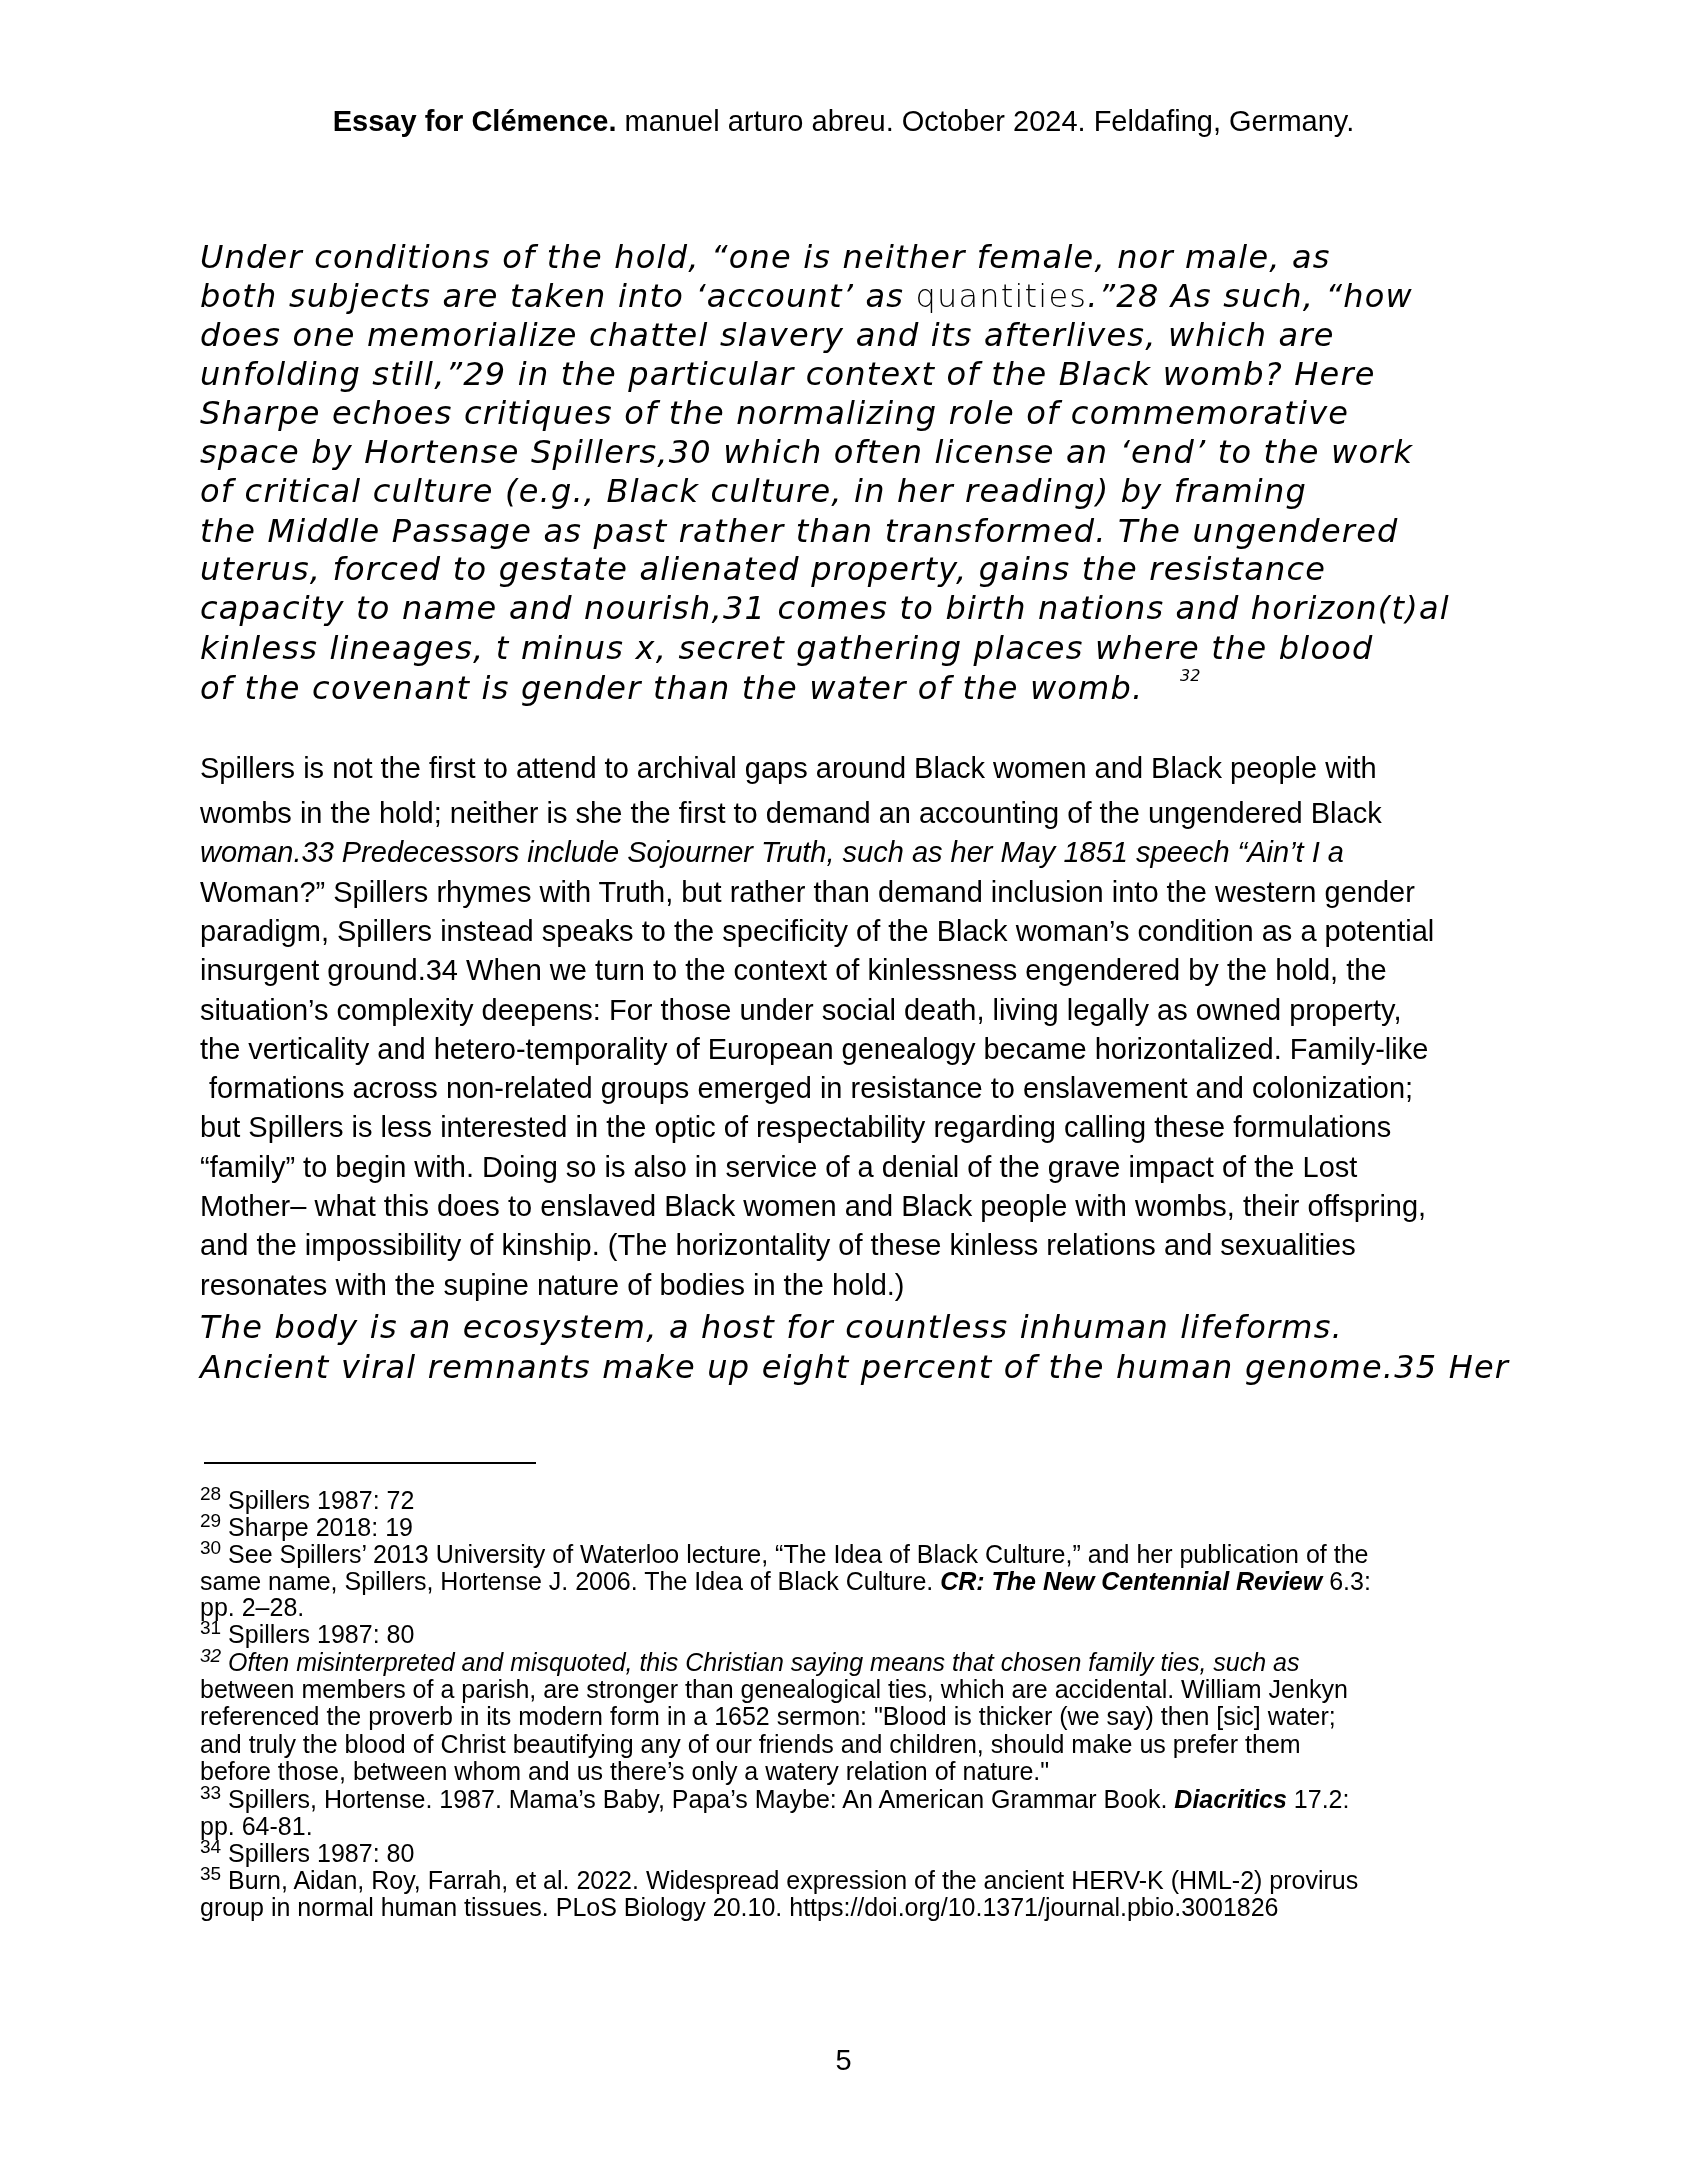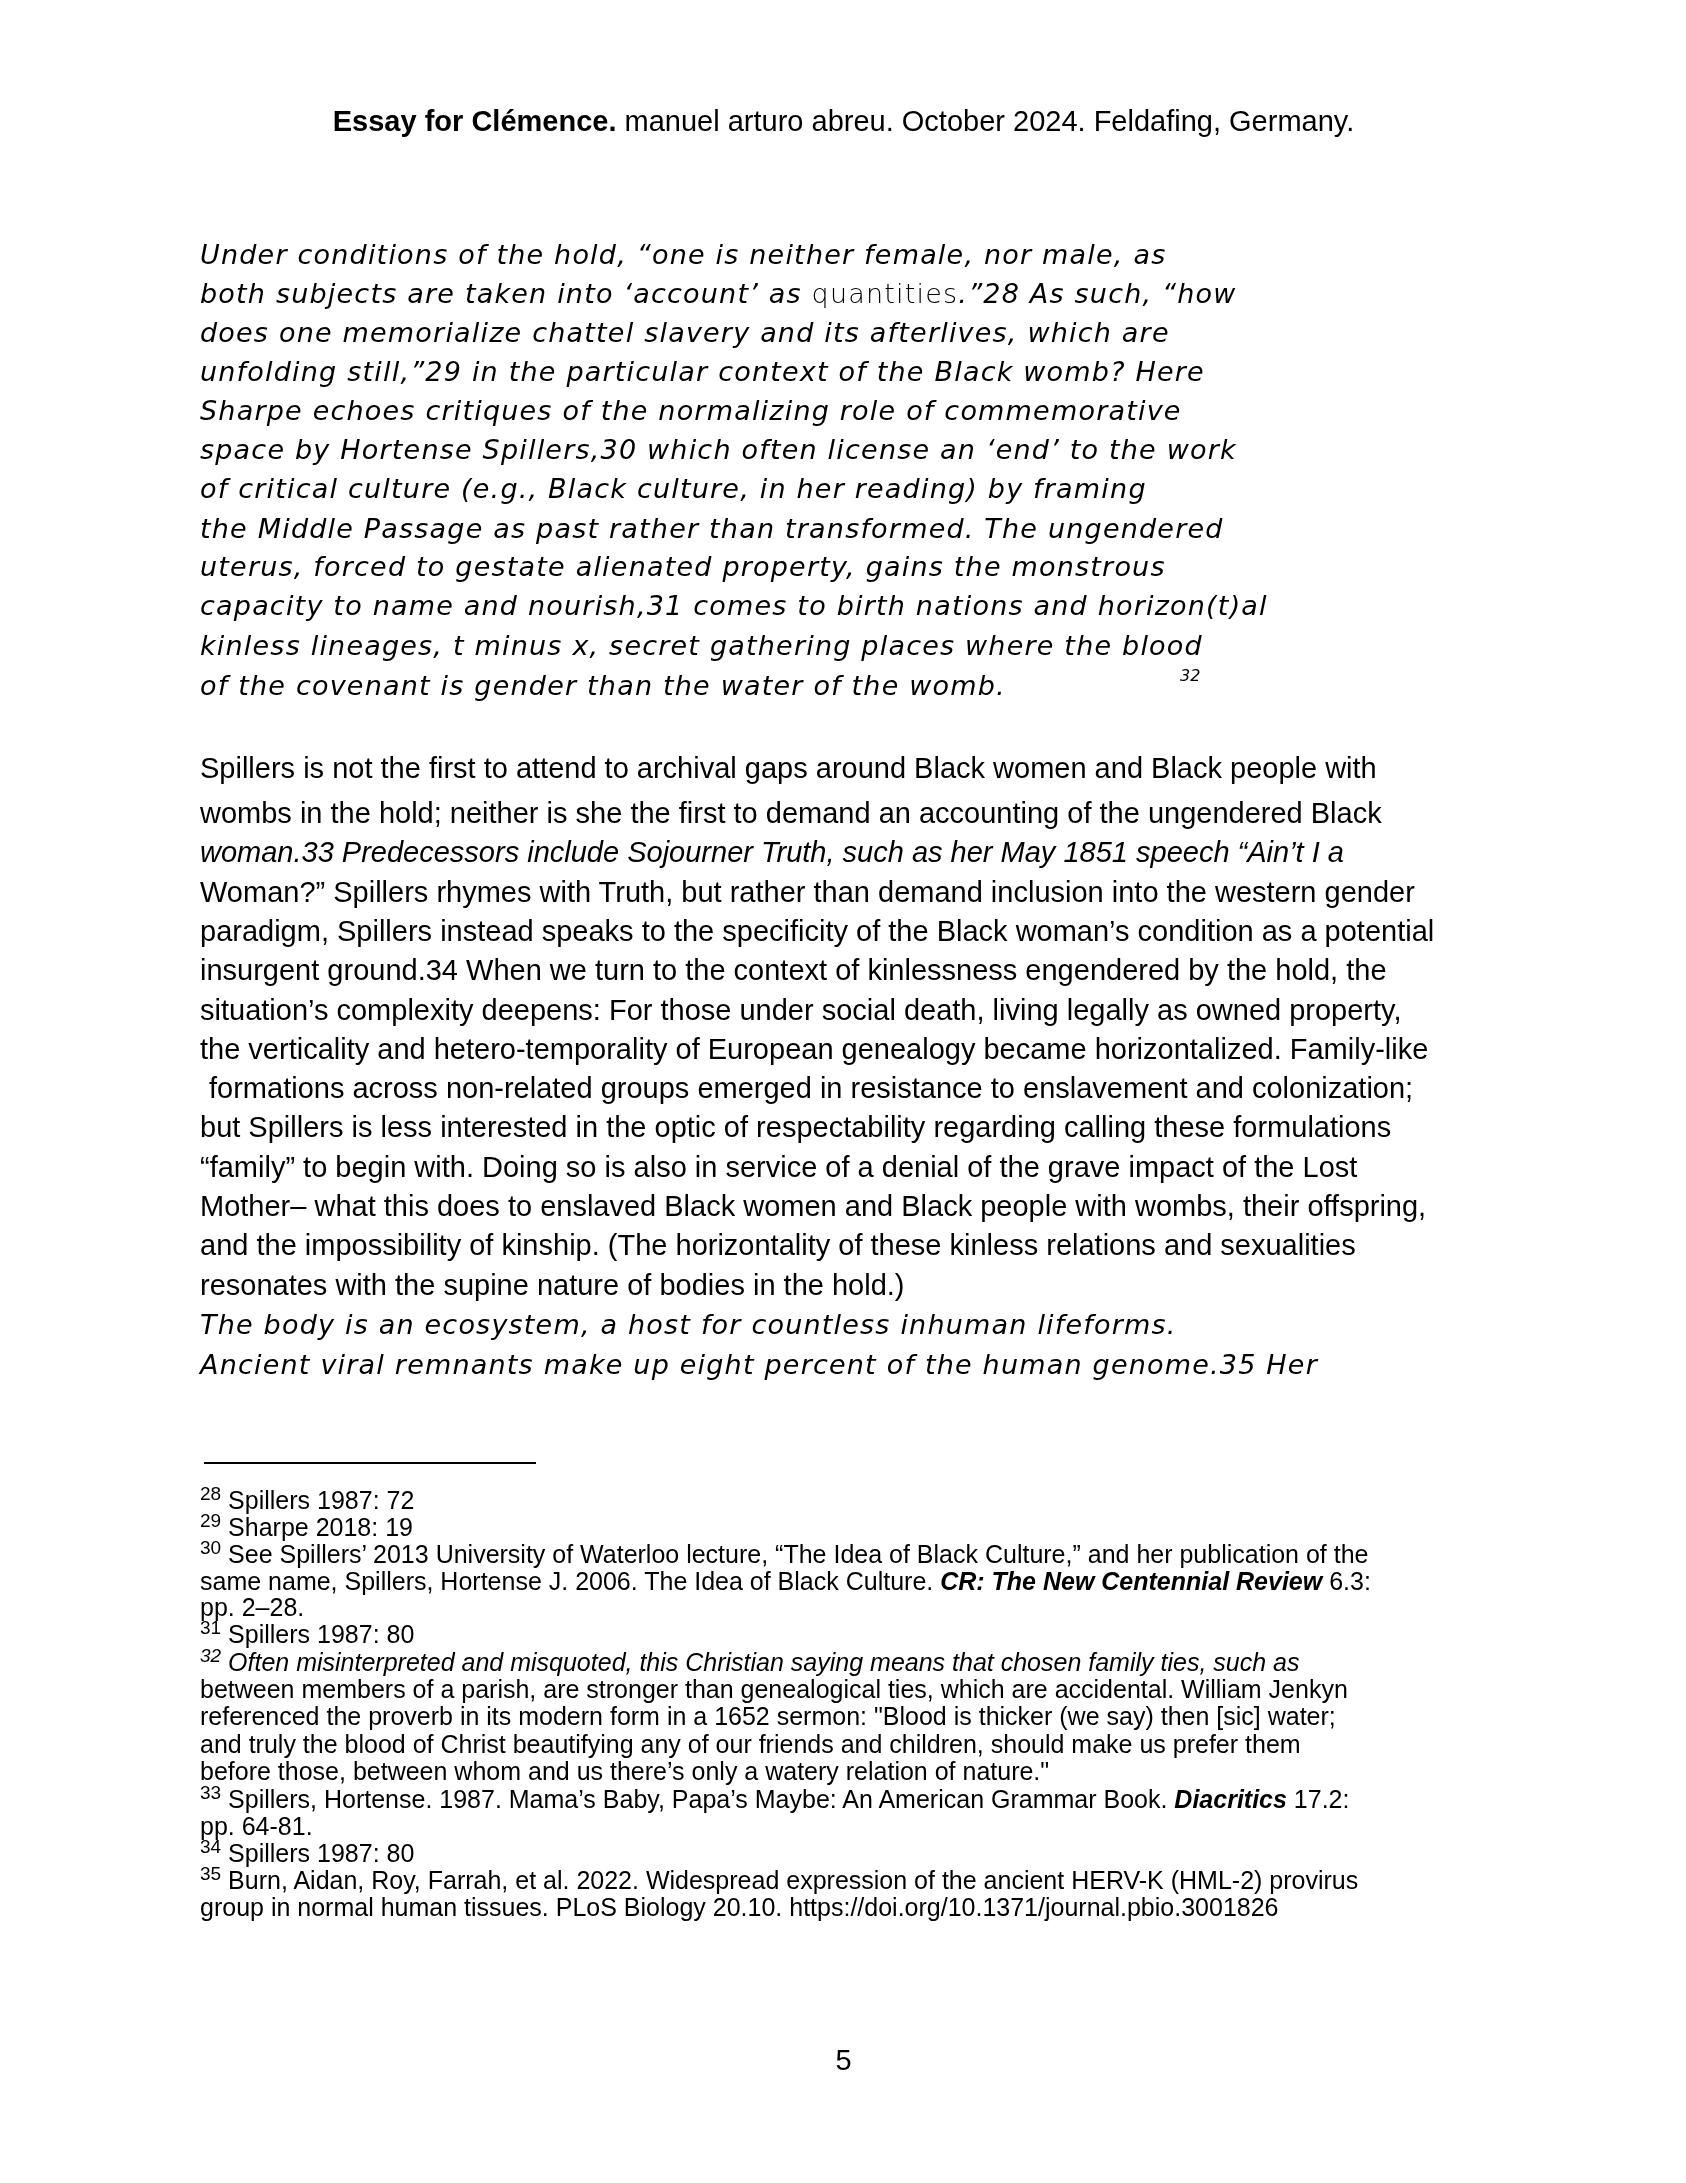--- a/index.html
+++ b/index.html
@@ -1,21 +1,21 @@
 <!DOCTYPE html>
 <html style="font-size:11.6px"><head>
 <meta charset="utf-8">
 <style>
   html, body { margin: 0; padding: 0; background: #ffffff; }
   body { width: 1687px; height: 2183px; position: relative; overflow: hidden; color: #000; }
   .page { position: absolute; left: 0; top: 0; width: 1525px; height: 2183px; background: #fff; }
   .line { position: absolute; white-space: pre; line-height: 1; }
   .hdr { font-family: "Liberation Sans", sans-serif; font-size: 29px; left: 0; width: 1687px; text-align: center; }
   .hdr b { font-weight: bold; }
-  .it { font-family: "DejaVu Sans", sans-serif; font-style: italic; font-weight: 300; font-size: 27px; letter-spacing: 1.2px; left: 200px; text-align: right; }
+  .it { font-family: "DejaVu Sans", sans-serif; font-style: italic; font-weight: 300; font-size: 32px; letter-spacing: 1.2px; left: 200px; text-align: right; }
   .it .up { font-style: normal; }
   .body { font-family: "Liberation Sans", sans-serif; font-size: 29px; left: 200px; }
   .fn { font-family: "Liberation Sans", sans-serif; font-size: 25px; left: 200px; }
   .fn sup, .sup { font-size: 19px; vertical-align: 9.5px; line-height: 0; }
   .fn .bi { font-weight: bold; font-style: italic; }
   .fnsup32 { position: absolute; left: 1180px; font-family: "DejaVu Sans", sans-serif; font-style: italic; font-size: 16px; }
   .rule { position: absolute; left: 204px; top: 1462px; width: 332px; height: 1.5px; background: #000; }
   .pagenum { font-family: "Liberation Sans", sans-serif; font-size: 29px; left: 0; width: 1687px; text-align: center; }
 </style>
 </head>
@@ -27,21 +27,21 @@
 
   <div>
     <div class="line it" style="top:241px;">Under conditions of the hold, “one is neither female, nor male, as</div>
     <div class="line it" style="top:280px;"><span>both subjects are taken into ‘account’ as </span><span class="up">quantities</span><span>.”28 As such, “how</span></div>
     <div class="line it" style="top:319px;">does one memorialize chattel slavery and its afterlives, which are</div>
     <div class="line it" style="top:358px;">unfolding still,”29 in the particular context of the Black womb? Here</div>
     <div class="line it" style="top:397px;">Sharpe echoes critiques of the normalizing role of commemorative</div>
     <div class="line it" style="top:436px;">space by Hortense Spillers,30 which often license an ‘end’ to the work</div>
     <div class="line it" style="top:475px;">of critical culture (e.g., Black culture, in her reading) by framing</div>
     <div class="line it" style="top:515px;">the Middle Passage as past rather than transformed. The ungendered</div>
-    <div class="line it" style="top:553px;">uterus, forced to gestate alienated property, gains the monstrous</div>
+    <div class="line it" style="top:553px;">uterus, forced to gestate alienated property, gains the resistance</div>
     <div class="line it" style="top:592px;">capacity to name and nourish,31 comes to birth nations and horizon(t)al</div>
     <div class="line it" style="top:632px;">kinless lineages, t minus x, secret gathering places where the blood</div>
     <div class="line it" style="top:672px;">of the covenant is gender than the water of the womb.</div>
     <div class="line fnsup32" style="top:668px;">32</div>
   </div>
 
   <div>
     <div class="line body" style="top:754px;">Spillers is not the first to attend to archival gaps around Black women and Black people with</div>
     <div class="line body" style="top:799px;">wombs in the hold; neither is she the first to demand an accounting of the ungendered Black</div>
     <div class="line body" style="top:838px;font-style:italic;">woman.33 Predecessors include Sojourner Truth, such as her May 1851 speech “Ain’t I a</div>

